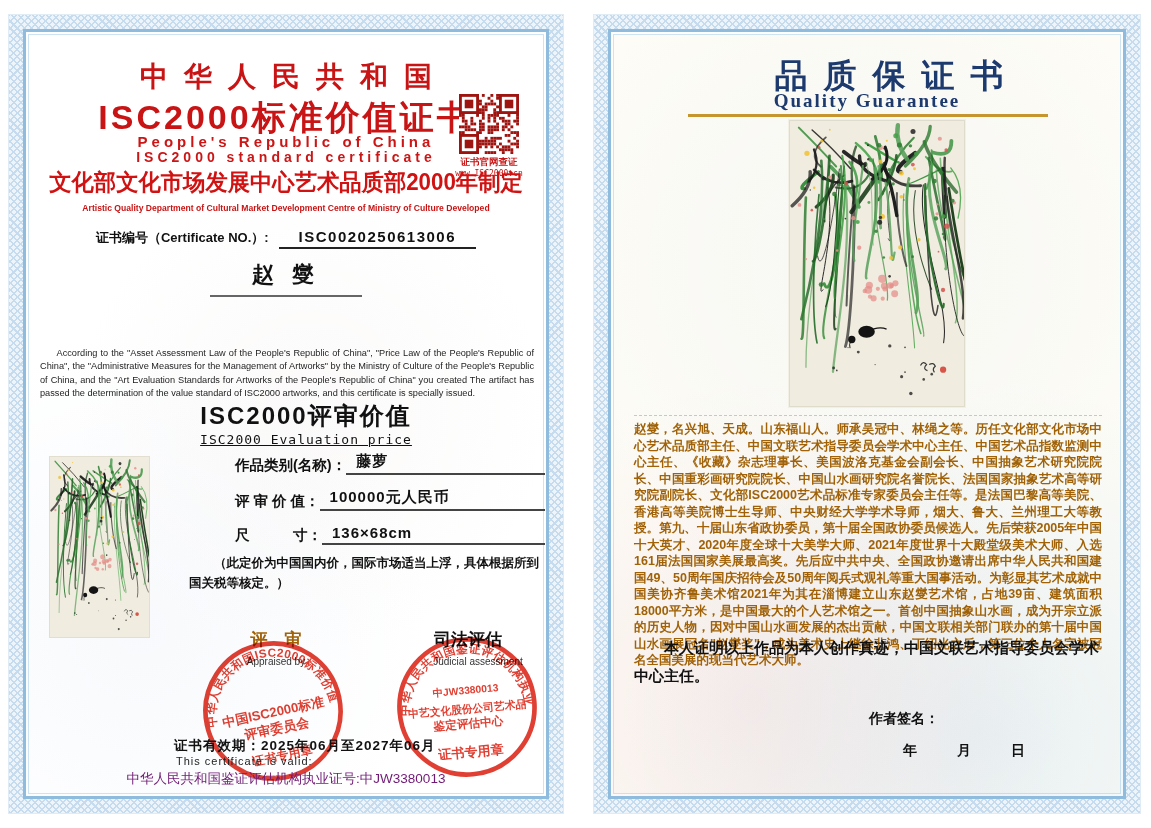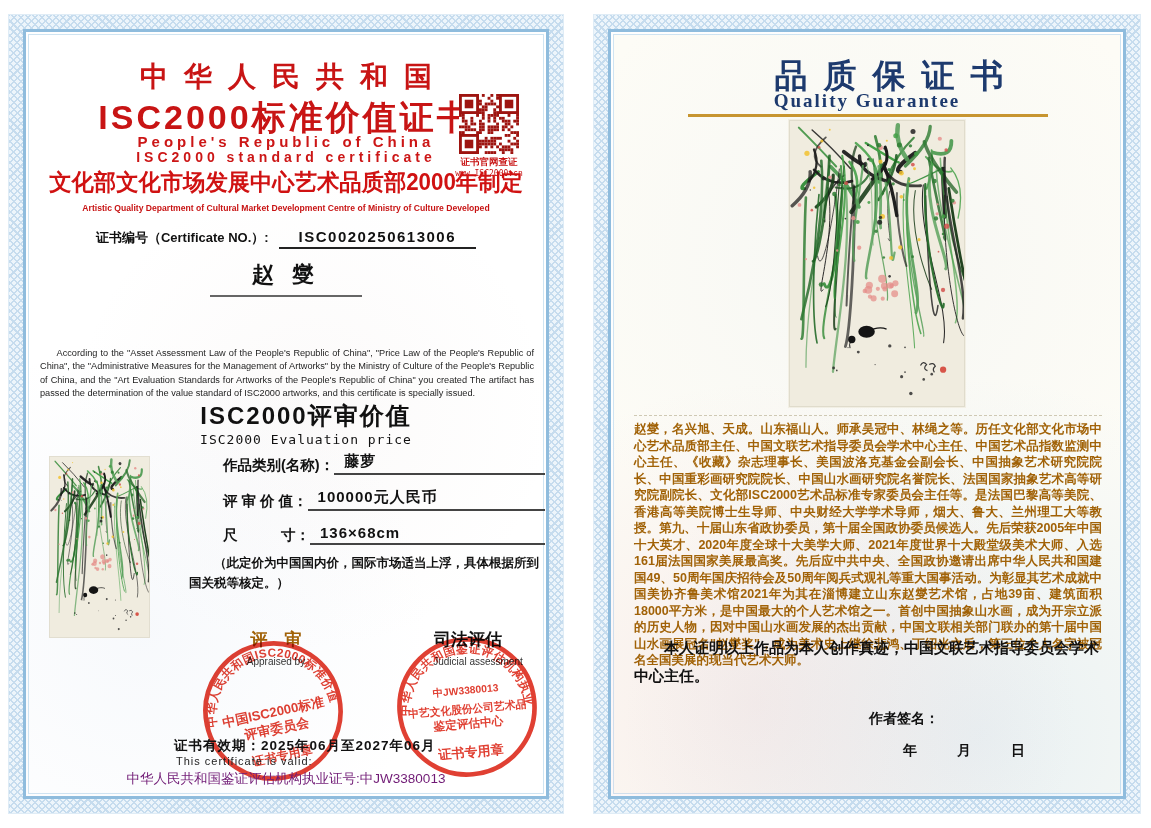--- a/index.html
+++ b/index.html
@@ -51,26 +51,26 @@
                   margin-left:10px; font-size:15px; letter-spacing:1.5px; }
   .lc-name { top:228px; left:0; width:100%; text-align:center; }
   .lc-name span { display:inline-block; font-size:22px; font-weight:bold; color:#111;
                   letter-spacing:6px; border-bottom:2px solid #666; padding:0 42px 5px; }
   .lc-body-cn { top:263px; left:16px; width:490px; font-size:13.5px; font-weight:bold; color:#151515;
                 line-height:1.5; text-indent:2em; text-align:justify; }
   .lc-body-en { top:315px; left:14px; width:494px; font-size:9.2px; color:#1d1d1d; line-height:1.45;
                 text-indent:1.8em; text-align:justify; }
   .lc-sec { top:368px; left:130px; width:300px; text-align:center; }
   .lc-sec-cn { font-size:24px; font-weight:900; color:#111; letter-spacing:2px; }
-  .lc-sec-en { font-size:13px; color:#111; font-family:"DejaVu Sans Mono", monospace; letter-spacing:1px; }
+  .lc-sec-en { font-size:13px; color:#111; font-family:"DejaVu Sans Mono", monospace; letter-spacing:1px;text-decoration:underline; }
   .lc-art { top:424px; left:23px; width:101px; height:182px; border:1px solid #e2ded0; }
   .lc-art svg { width:100%; height:100%; display:block; }
   .lc-fields { top:420px; left:197px; width:322px; }
   .field-row { display:flex; align-items:flex-end; margin-bottom:13px; }
-  .field-label { font-size:14.5px; font-weight:bold; color:#111; white-space:nowrap; }
+  .field-label { font-size:14.5px; font-weight:bold; color:#111; white-space:nowrap;margin-left:12px; }
   .field-value { flex:1; border-bottom:2px solid #444; font-size:15px; font-weight:bold; color:#111;
                  padding:0 0 2px 10px; letter-spacing:1px; }
   .lc-note-cn { top:521px; left:163px; width:358px; font-size:12.5px; font-weight:bold; color:#111;
                 line-height:1.6; text-indent:2em; }
   .lc-note-en { top:563px; left:163px; width:360px; font-size:11.5px; color:#111; line-height:1.5;
                 text-indent:2em; letter-spacing:.3px; }
   .lc-h-appraisal { top:596px; left:190px; width:120px; text-align:center; font-size:17px; font-weight:bold; color:#a16207; }
   .lc-h-judicial  { top:596px; left:382px; width:120px; text-align:center; font-size:17px; font-weight:bold; color:#111; }
   .lc-sub-appraisal { top:624px; left:190px; width:120px; text-align:center; font-size:10px; color:#333; }
   .lc-sub-judicial  { top:624px; left:382px; width:140px; text-align:center; font-size:10px; color:#333; }

